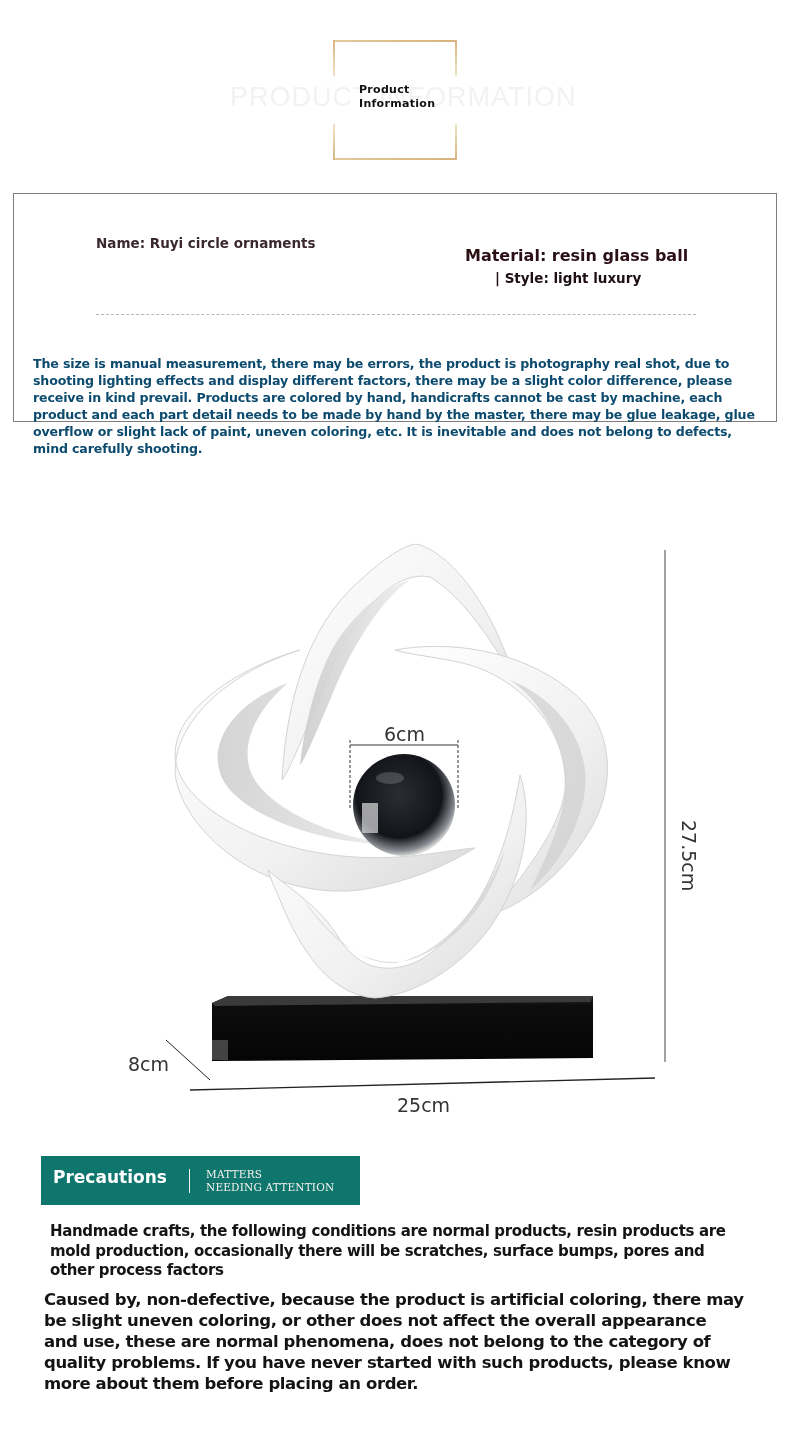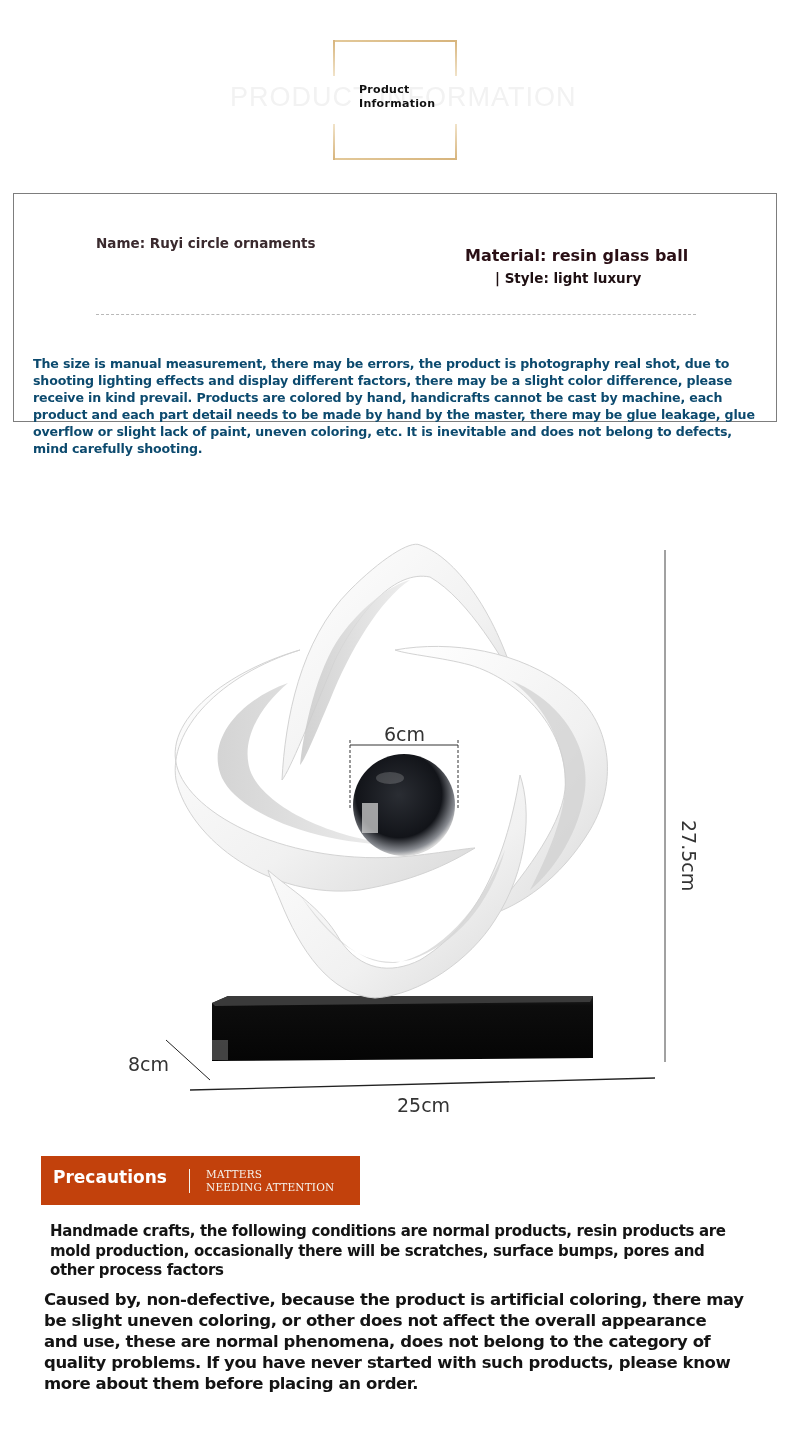--- a/index.html
+++ b/index.html
@@ -29,21 +29,21 @@
   .info-dash { position: absolute; left: 82px; top: 120px; width: 600px; border-top: 1px dashed #b8b8b8; }
   .tips-title { position: absolute; left: 0; top: 135px; width: 100%; text-align: center; font-size: 16.5px; font-weight: bold; color: #111; }
   .tips-body { position: absolute; left: 19px; top: 161px; width: 735px; font-size: 12.6px; line-height: 17px;
                font-weight: bold; color: #0c4a6e; letter-spacing: -0.15px; }
 
   
   .figure { position: absolute; left: 0; top: 530px; width: 720px; height: 600px; }
   .dim-label { position: absolute; font-family: "DejaVu Sans", sans-serif; font-size: 19px; color: #333; font-weight: normal; }
 
   
-  .prec-bar { position: absolute; left: 41px; top: 1156px; width: 319px; height: 49px; background: #c2410c; }
+  .prec-bar { position: absolute; left: 41px; top: 1156px; width: 319px; height: 49px; background: #0f766e; }
   .prec-title { position: absolute; left: 12px; top: 11px; font-size: 17px; font-weight: bold; color: #ffffff; }
   .prec-sep { position: absolute; left: 148px; top: 13px; width: 1px; height: 24px; background: #f4f2ec; }
   .prec-sub { position: absolute; left: 165px; top: 12px; font-family: "DejaVu Serif", serif; font-size: 10.5px; line-height: 13px; color: #f6f4ee; letter-spacing: 0.2px; }
 
   .prec-p1 { position: absolute; left: 50px; top: 1222px; width: 697px; text-align: left; font-size: 15px; line-height: 19.5px;
              font-weight: bold; color: #141414; letter-spacing: -0.35px; }
   .prec-p2 { position: absolute; left: 44px; top: 1289px; width: 700px; font-size: 16.5px; line-height: 21px;
              font-weight: bold; color: #141414; letter-spacing: -0.4px; }
 </style>
 </head>

